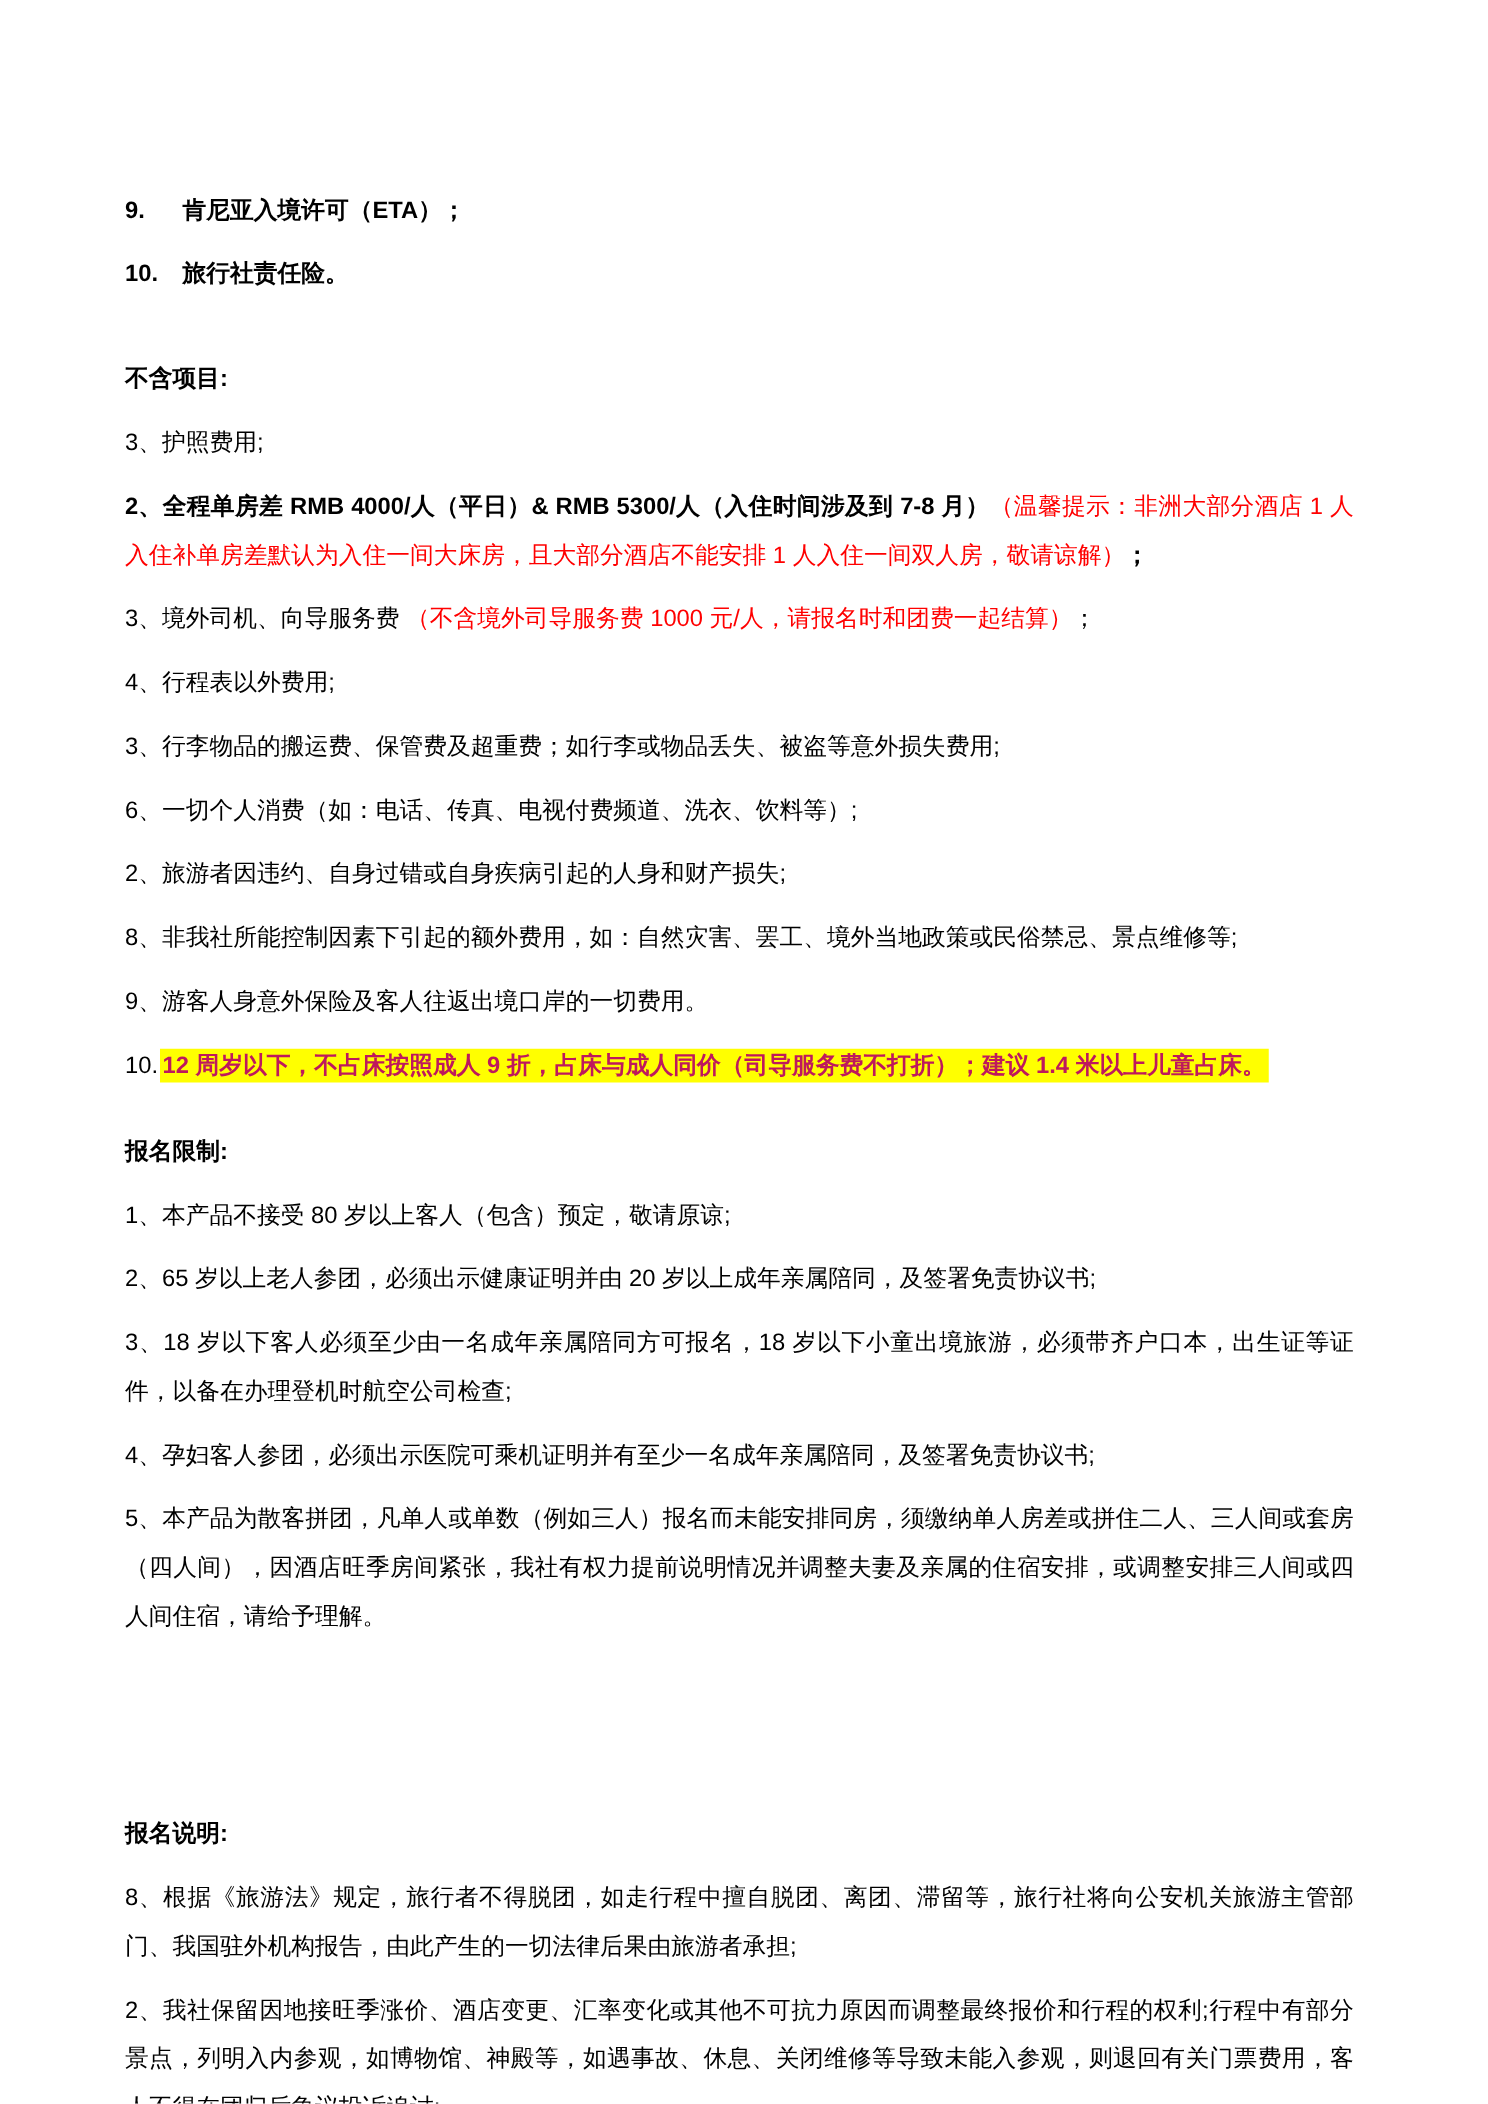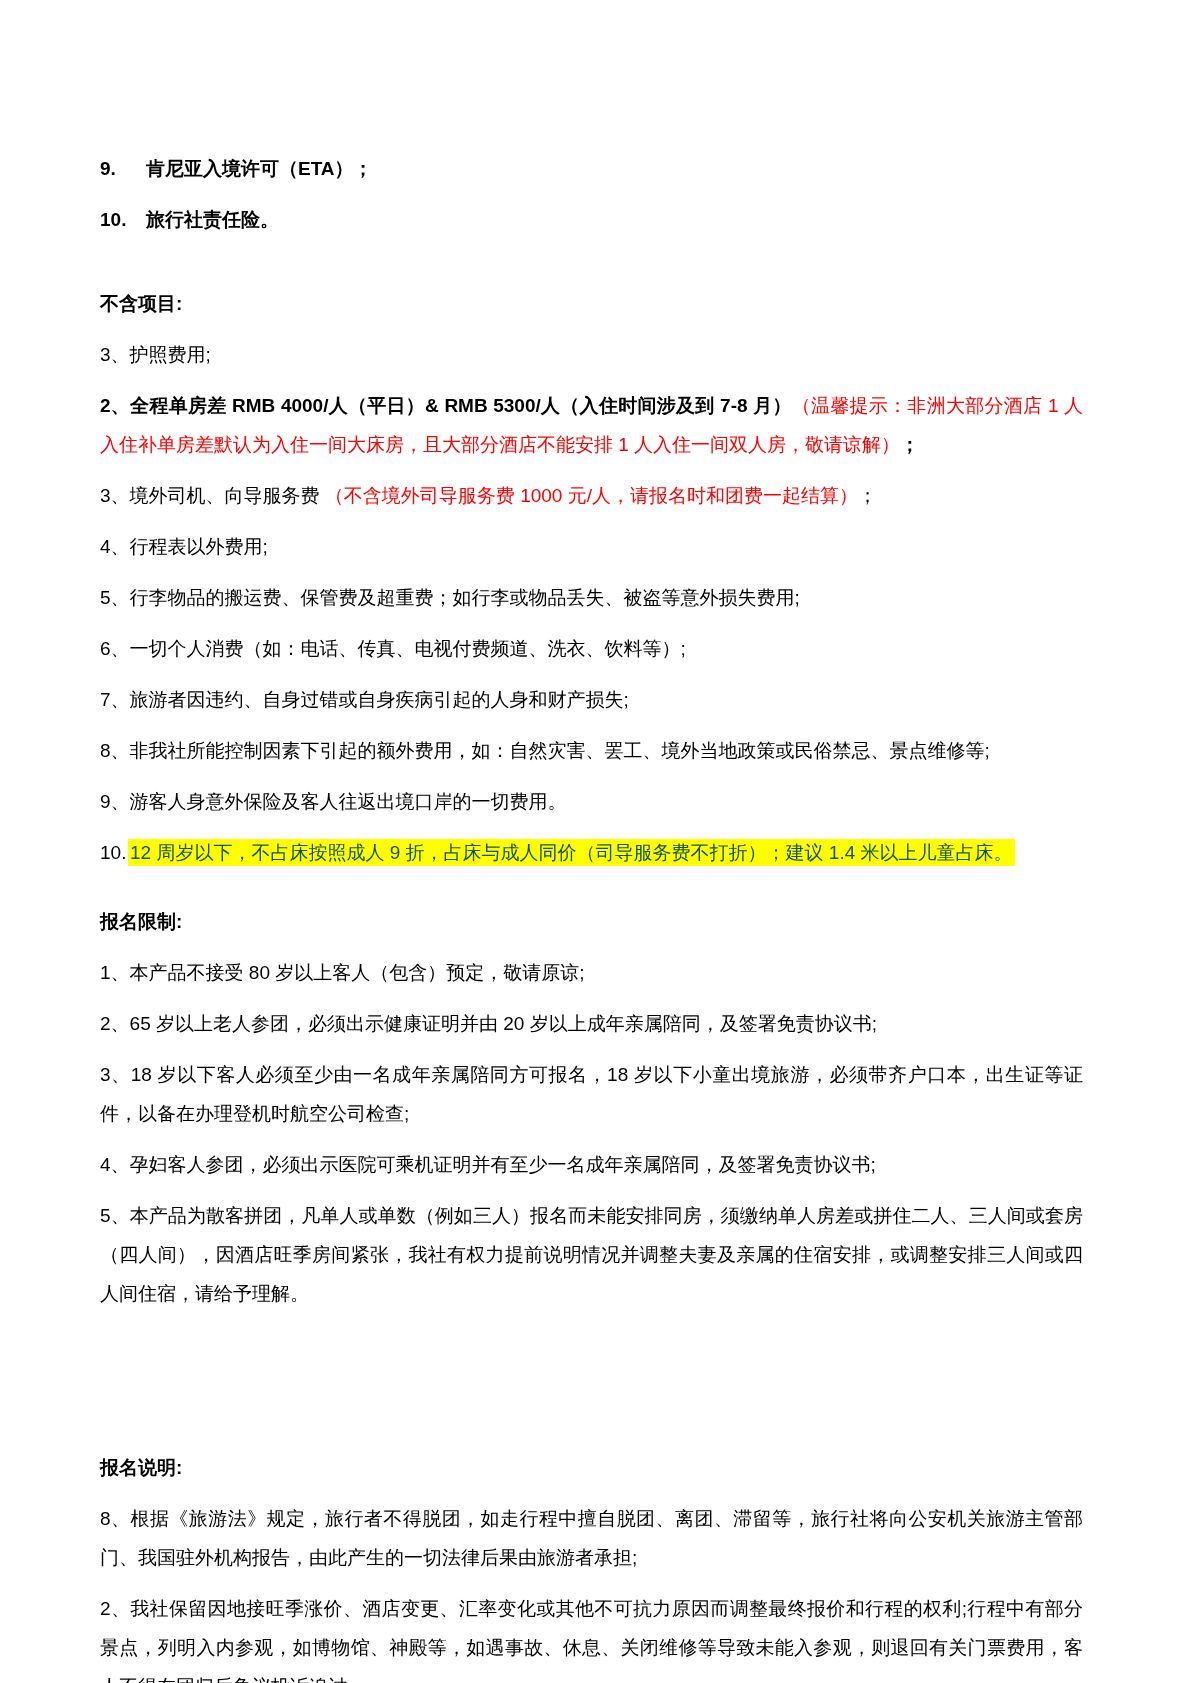--- a/index.html
+++ b/index.html
@@ -20,22 +20,22 @@
     line-height: 39px;
     text-align: justify;
     text-justify: inter-ideograph;
   }
   .bold { font-weight: 700; }
   .red { color: #ff0000; }
   .tnum { display: inline-block; width: 46px; font-weight: 700; }
   .num10 { display: inline-block; min-width: 28px; }
   .hl {
     background: #ffff00;
-    color: #14532d;
-    font-weight: 400;
+    color: #be185d;
+    font-weight: 700;
     padding: 3px 2px;
   }
   .gap-lg { margin-top: 45px !important; }
   .gap-md { margin-top: 30px !important; }
   .gap-xl { margin-top: 135px !important; }
 </style>
 </head>
 <body>
 
 <div class="page">
@@ -44,23 +44,23 @@
     <p><span class="tnum">9.</span><span class="bold">肯尼亚入境许可（ETA）；</span></p>
     <p><span class="tnum">10.</span><span class="bold">旅行社责任险。</span></p>
   </section>
 
   <section>
     <p class="bold gap-lg">不含项目:</p>
     <p>3、护照费用;</p>
     <p><span class="bold">2、全程单房差 RMB 4000/人（平日）&amp; RMB 5300/人（入住时间涉及到 7-8 月）</span><span class="red">（温馨提示：非洲大部分酒店 1 人入住补单房差默认为入住一间大床房，且大部分酒店不能安排 1 人入住一间双人房，敬请谅解）</span><span class="bold">；</span></p>
     <p><span>3、境外司机、向导服务费 </span><span class="red">（不含境外司导服务费 1000 元/人，请报名时和团费一起结算）</span><span>；</span></p>
     <p>4、行程表以外费用;</p>
-    <p>5、行李物品的搬运费、保管费及超重费；如行李或物品丢失、被盗等意外损失费用;</p>
+    <p>3、行李物品的搬运费、保管费及超重费；如行李或物品丢失、被盗等意外损失费用;</p>
     <p>6、一切个人消费（如：电话、传真、电视付费频道、洗衣、饮料等）;</p>
-    <p>7、旅游者因违约、自身过错或自身疾病引起的人身和财产损失;</p>
+    <p>2、旅游者因违约、自身过错或自身疾病引起的人身和财产损失;</p>
     <p>8、非我社所能控制因素下引起的额外费用，如：自然灾害、罢工、境外当地政策或民俗禁忌、景点维修等;</p>
     <p>9、游客人身意外保险及客人往返出境口岸的一切费用。</p>
     <p><span class="num10">10.</span><span class="hl">12 周岁以下，不占床按照成人 9 折，占床与成人同价（司导服务费不打折）；建议 1.4 米以上儿童占床。</span></p>
   </section>
 
   <section>
     <p class="bold gap-md">报名限制:</p>
     <p>1、本产品不接受 80 岁以上客人（包含）预定，敬请原谅;</p>
     <p>2、65 岁以上老人参团，必须出示健康证明并由 20 岁以上成年亲属陪同，及签署免责协议书;</p>
     <p>3、18 岁以下客人必须至少由一名成年亲属陪同方可报名，18 岁以下小童出境旅游，必须带齐户口本，出生证等证件，以备在办理登机时航空公司检查;</p>

